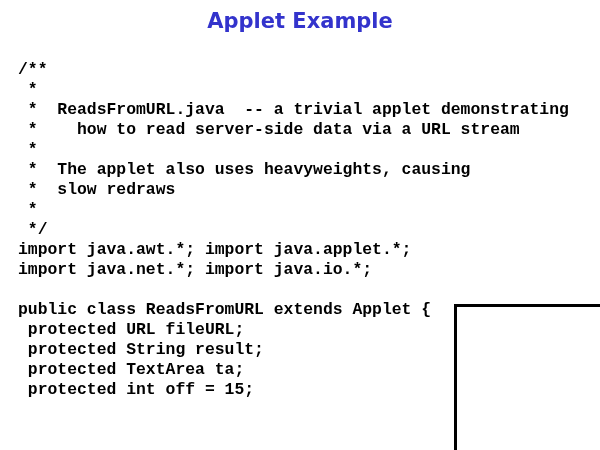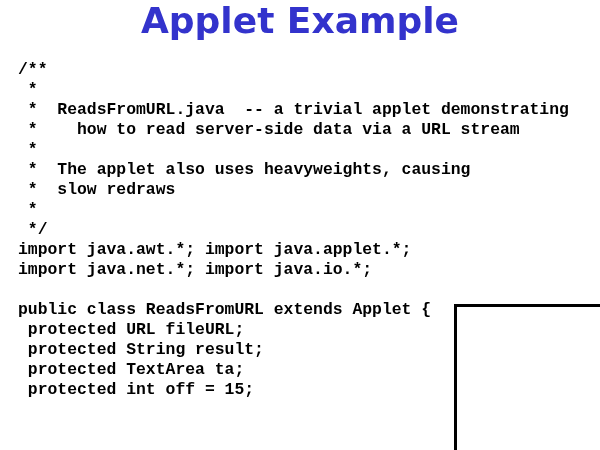--- a/index.html
+++ b/index.html
@@ -21,21 +21,21 @@
   }
   .title {
     position: absolute;
     top: 0px;
     left: 0;
     width: 600px;
     margin: 0;
     text-align: center;
     font-family: "DejaVu Sans", "Liberation Sans", sans-serif;
     font-weight: bold;
-    font-size: 36px;
+    font-size: 21px;
     line-height: 42px;
     letter-spacing: 0px;
   }
   .code {
     position: absolute;
     top: 60px;
     left: 18px;
     margin: 0;
     font-family: "Liberation Mono", "DejaVu Sans Mono", monospace;
     font-weight: bold;

